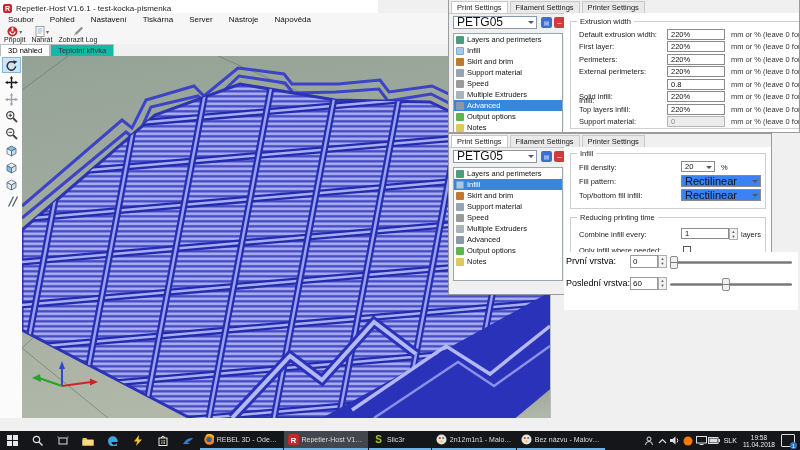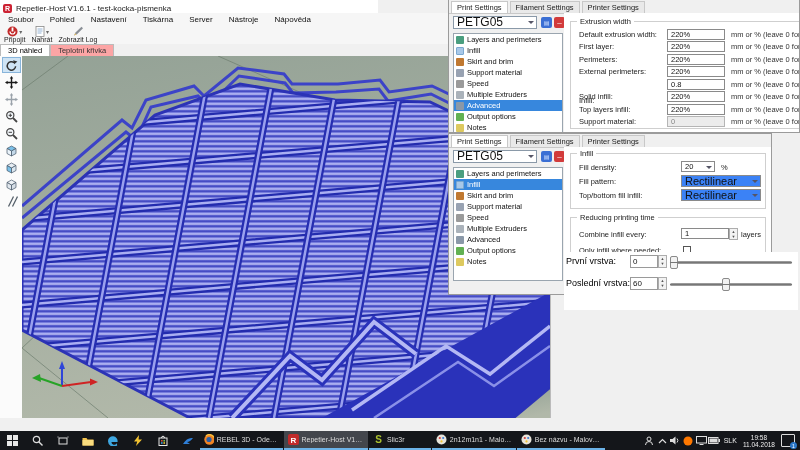--- a/index.html
+++ b/index.html
@@ -12,21 +12,21 @@
     display:flex;align-items:center;justify-content:center;margin:0 4px 0 3px;}
   .title{font-size:8px;color:#222;white-space:nowrap;}
   .menubar{left:0;top:13px;width:448px;height:13px;background:#f6f6f6;display:flex;align-items:center;border-bottom:1px solid #e5e5e5;}
   .menuitem{font-size:8px;padding:0 8px;color:#111;cursor:default;}
   .toolbar{left:0;top:26px;width:448px;height:18px;background:#f6f6f6;display:flex;align-items:flex-start;padding-left:4px;}
   .tbbtn{display:flex;flex-direction:column;align-items:center;margin-right:6px;}
   .tbbtn .lab{font-size:7px;color:#222;margin-top:0px;white-space:nowrap;}
   .tbico{height:10px;display:flex;align-items:center;}
   .ddot{font-size:6px;color:#666;margin-left:1px;}
   .viewtabs{left:0;top:44px;width:448px;height:12px;background:#f0f0f0;display:flex;align-items:flex-end;border-bottom:1px solid #bbb;}
-  .vtab{font-size:7.5px;padding:1px 7px;border:1px solid #bbb;border-bottom:none;background:#fca5a5;color:#333;}
+  .vtab{font-size:7.5px;padding:1px 7px;border:1px solid #bbb;border-bottom:none;background:#14b8a6;color:#333;}
   .vtab.on{background:#fff;color:#000;}
   
   .toolstrip{left:0;top:56px;width:22px;height:362px;background:#fbfbfb;border-right:1px solid #ccc;}
   .tsbtn{width:17px;height:14px;margin:1px auto 1px auto;display:flex;align-items:center;justify-content:center;border:1px solid transparent;}
   .tsbtn.sel{background:#cfe4f5;border:1px solid #88b4da;}
   .scene{left:22px;top:56px;width:528px;height:362px;}
   .panelbg{left:550px;top:56px;width:250px;height:362px;background:#f0f0f0;border-left:1px solid #bbb;}
   
   .dlg{background:#f0f0f0;border:1px solid #9b9b9b;box-sizing:border-box;overflow:hidden;}
   .dlg1{left:448px;top:0;width:352px;height:133px;z-index:5;border-top:none;}

